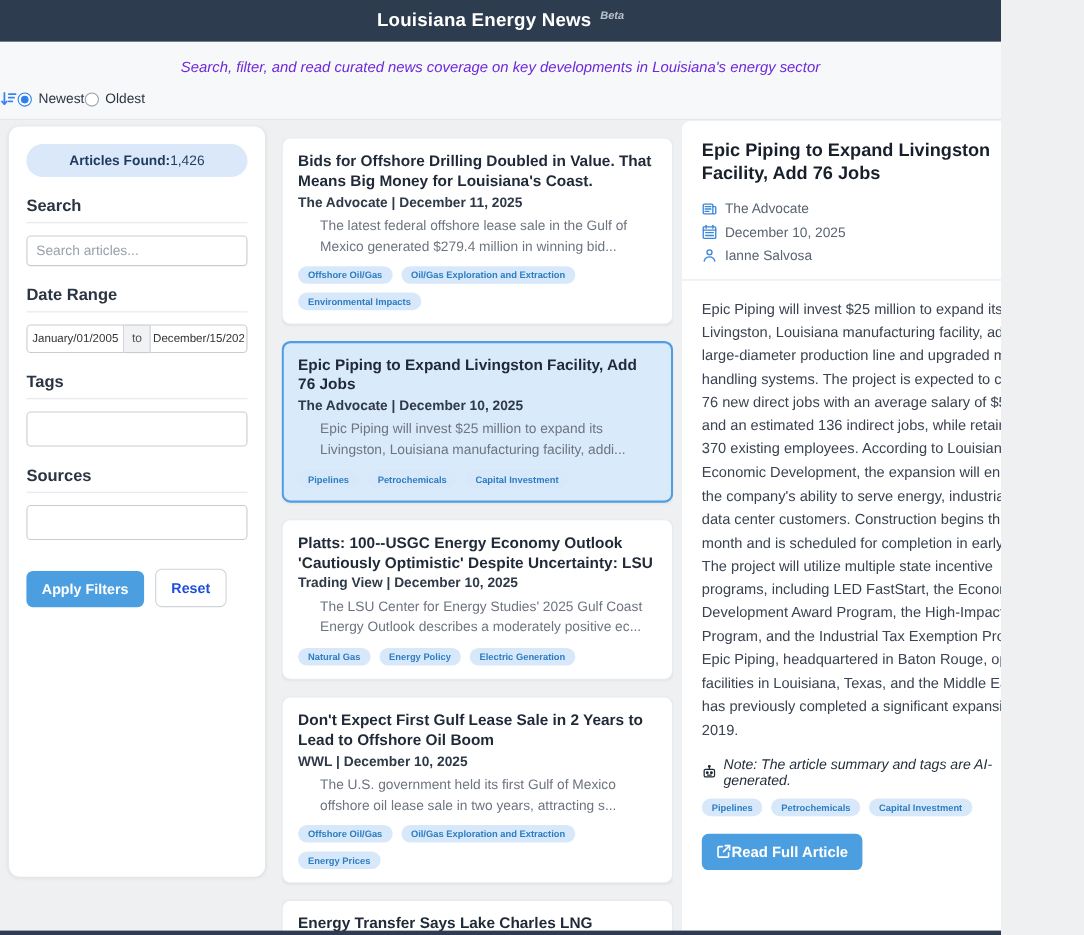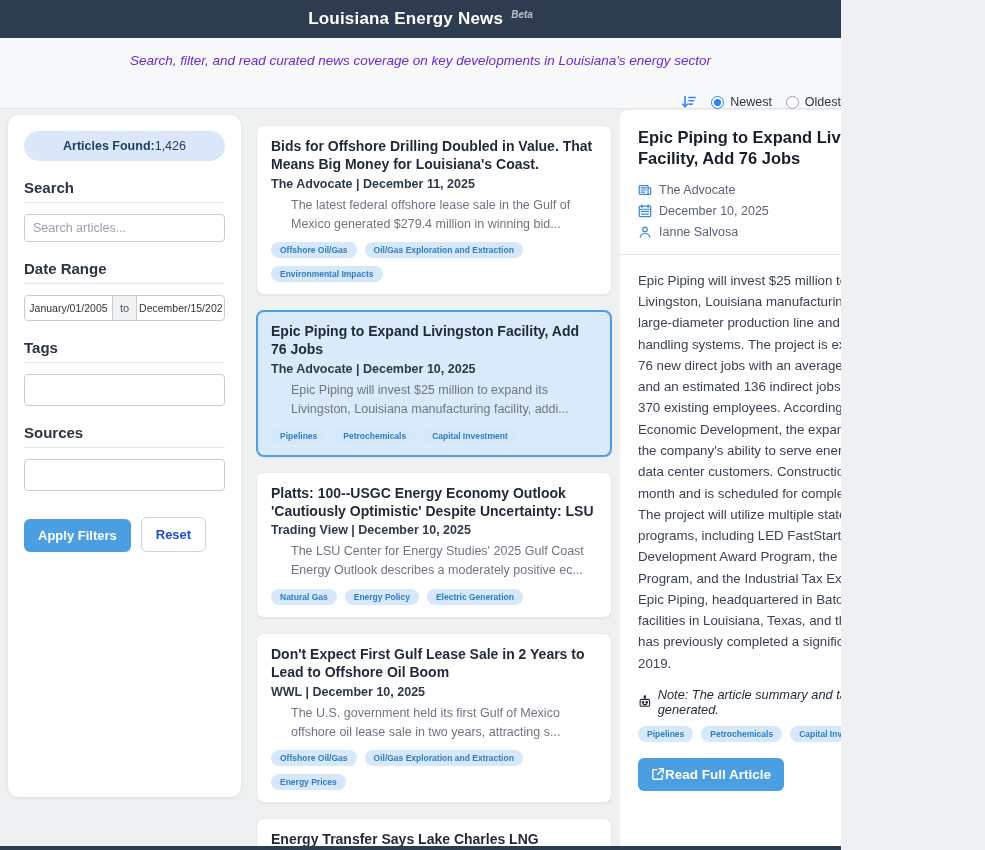--- a/index.html
+++ b/index.html
@@ -8,32 +8,32 @@
     --tag-bg:#d7e8fb;
     --tag-text:#2d7dc1;
     --sel-bg:#d9eafb;
     --sel-border:#4f9de2;
     --pill-bg:#dbe8f9;
     --page-bg:#eef0f2;
   }
   *{box-sizing:border-box;}
   html,body{margin:0;padding:0;}
   body{font-family:"Liberation Sans",sans-serif;background:var(--page-bg);}
-  .page{position:relative;width:841px;height:850px;overflow:hidden;background:var(--page-bg);}
+  .page{position:relative;width:910px;height:850px;overflow:hidden;background:var(--page-bg);}
 
   
   .app-header{position:absolute;top:0;left:0;width:100%;height:38px;background:var(--header-bg);
     display:flex;align-items:center;justify-content:center;gap:8px;}
   .app-title{color:#fff;font-size:17px;font-weight:bold;margin:0;letter-spacing:.2px;}
   .beta{color:#b9c2cc;font-size:10px;font-style:italic;font-weight:bold;position:relative;top:-5px;}
 
   
   .subheader{position:absolute;top:38px;left:0;width:100%;height:71px;background:#f7f8f9;border-bottom:1px solid #e3e6e9;text-align:center;}
   .subtitle{margin:15px 0 11px;font-size:13.5px;color:#6d28d9;font-style:italic;}
-  .sort-row{margin-top:26px;display:flex;align-items:center;justify-content:flex-end;gap:14px;}
+  .sort-row{margin-top:14px;display:flex;align-items:center;justify-content:flex-start;}
   .sort-icon{display:inline-flex;}
   .radio-opt{display:inline-flex;align-items:center;gap:6px;font-size:12.5px;color:#2b3442;cursor:pointer;}
   .radio{width:13px;height:13px;border-radius:50%;border:1px solid #9aa2ac;background:#fff;display:inline-block;position:relative;}
   .radio-opt.checked .radio{border:1.5px solid #2f80ed;}
   .radio-opt.checked .radio::after{content:"";position:absolute;inset:2px;border-radius:50%;background:#2f80ed;}
 
   
   .sidebar{position:absolute;left:8px;top:115px;width:233px;height:682px;background:#fff;border-radius:10px;
     box-shadow:0 1px 4px rgba(0,0,0,.08);padding:16px;}
   .count-pill{background:var(--pill-bg);border-radius:16px;padding:8px 6px;text-align:center;font-size:12.5px;color:#1f3a5f;}

